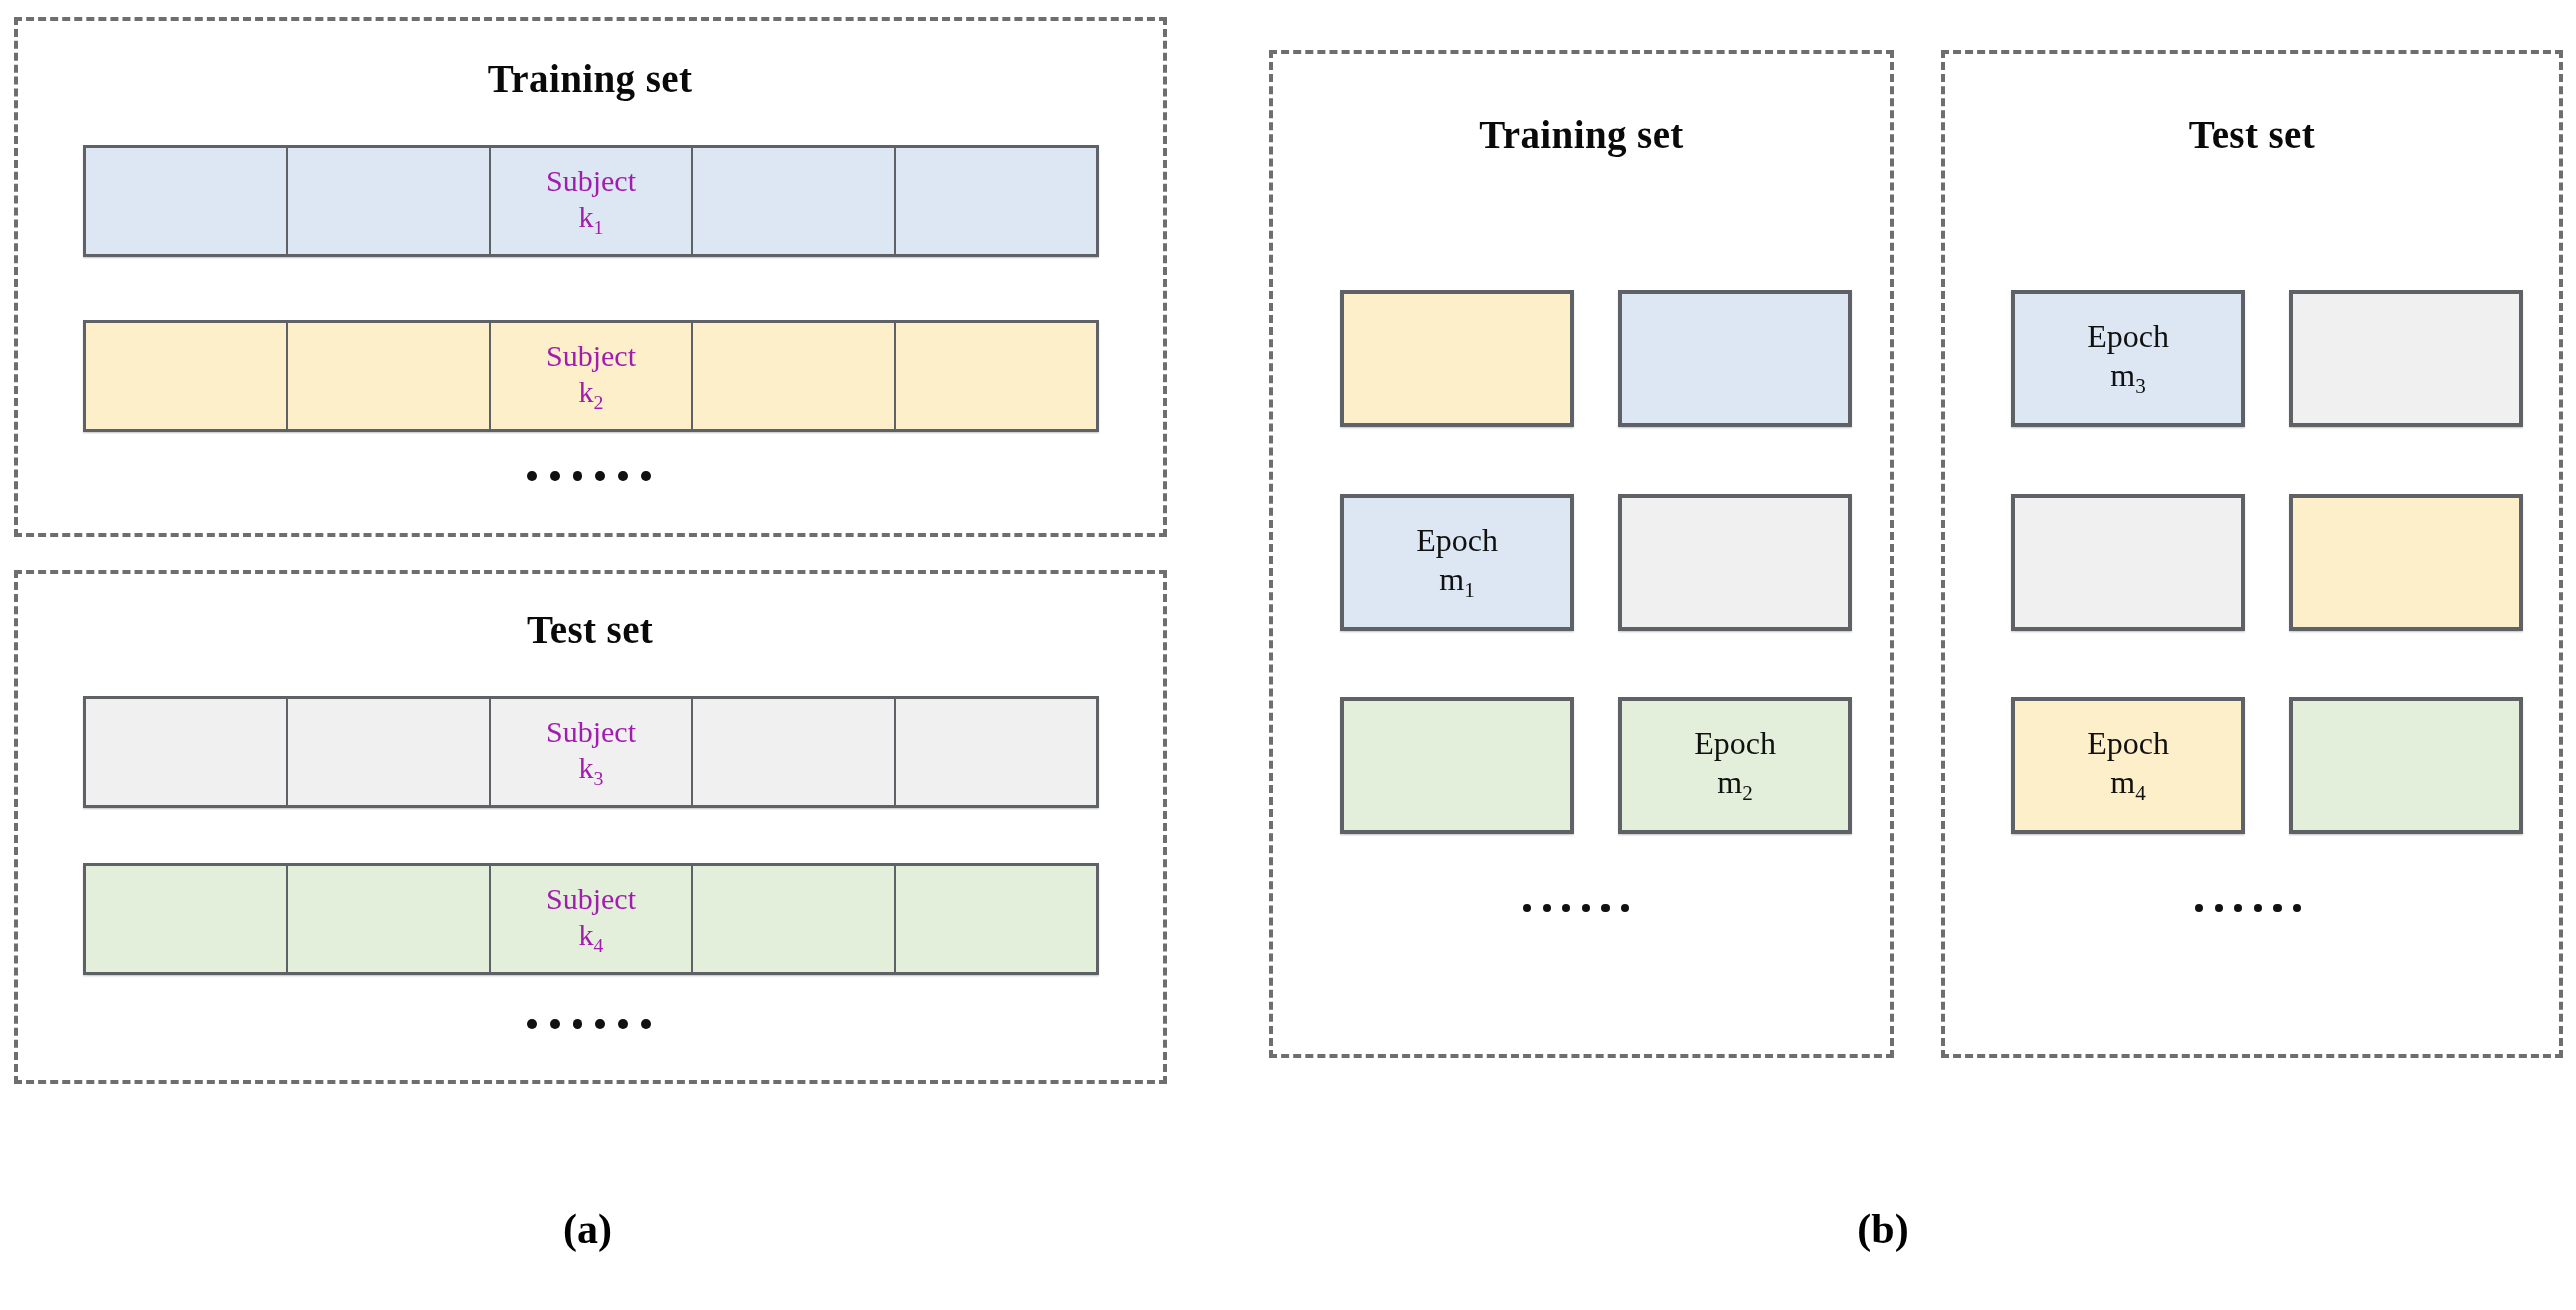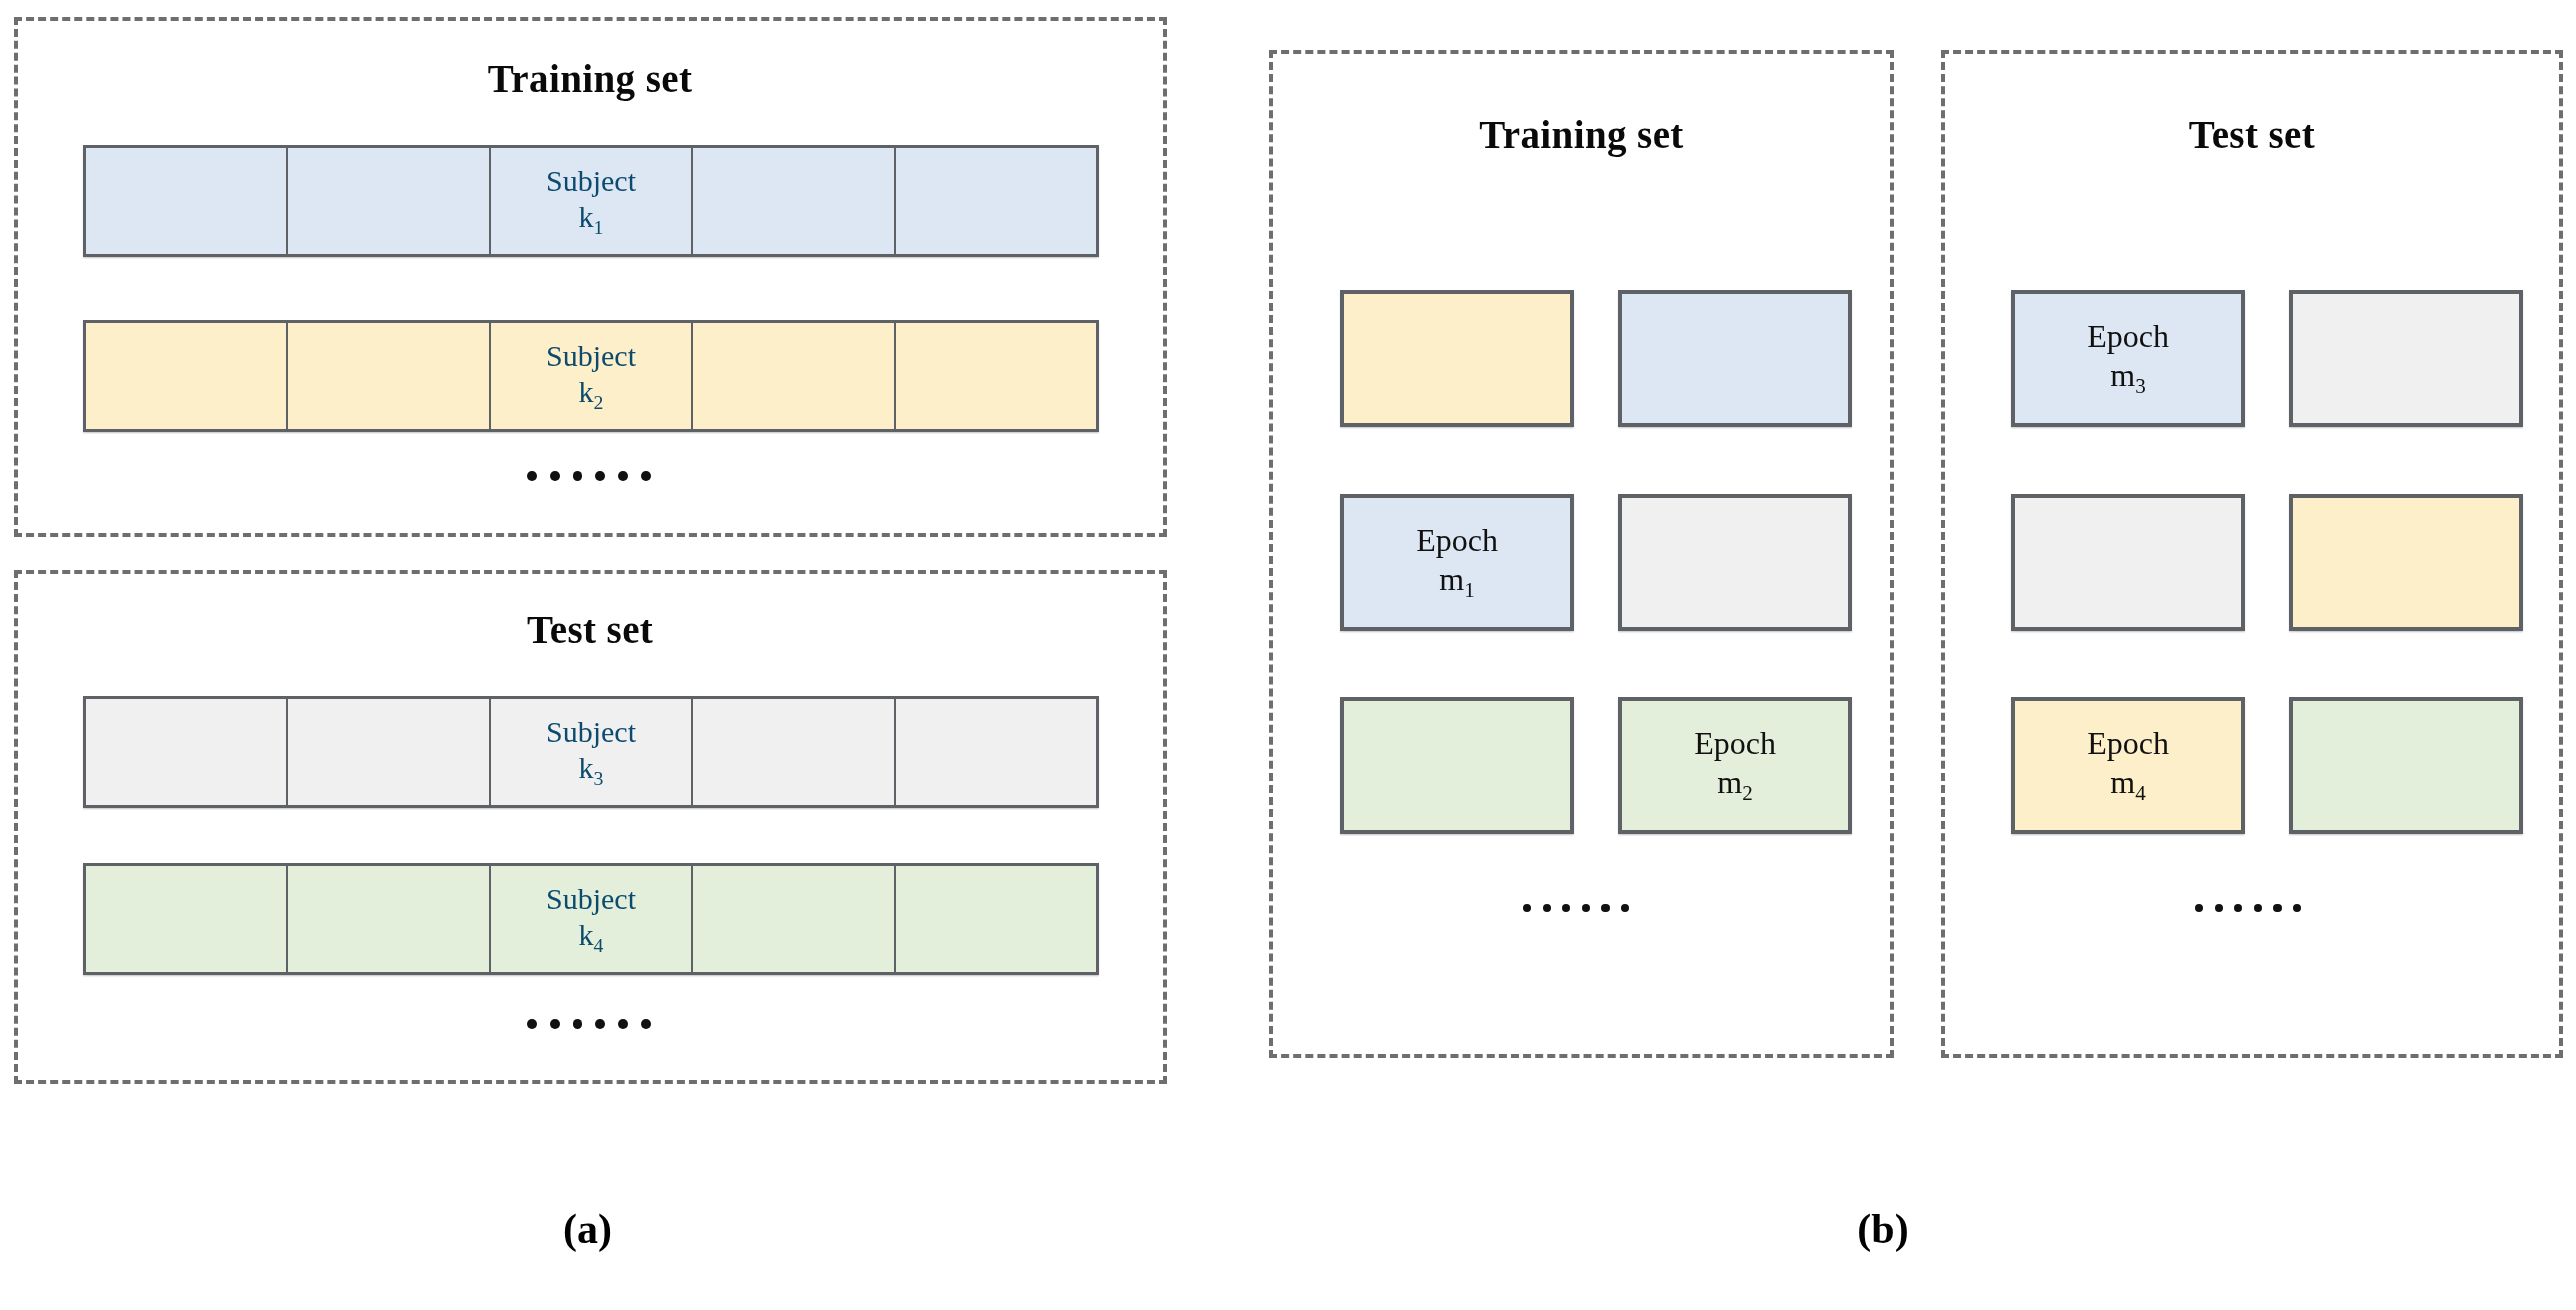--- a/index.html
+++ b/index.html
@@ -48,21 +48,21 @@
   .strip-cell {
     flex: 1 1 0;
     box-sizing: border-box;
     border-right: 2.3px solid #5e6166;
     display: flex;
     flex-direction: column;
     align-items: center;
     justify-content: center;
     font-size: 30px;
     line-height: 1.18;
-    color: #0c4a6e;
+    color: #a21caf;
   }
   .strip-cell:last-child { border-right: none; }
   .cell-label-line { display: block; white-space: nowrap; }
   .cell-label-line sub {
     font-size: 0.66em;
     vertical-align: sub;
   }
 
   
   .epoch-box {

